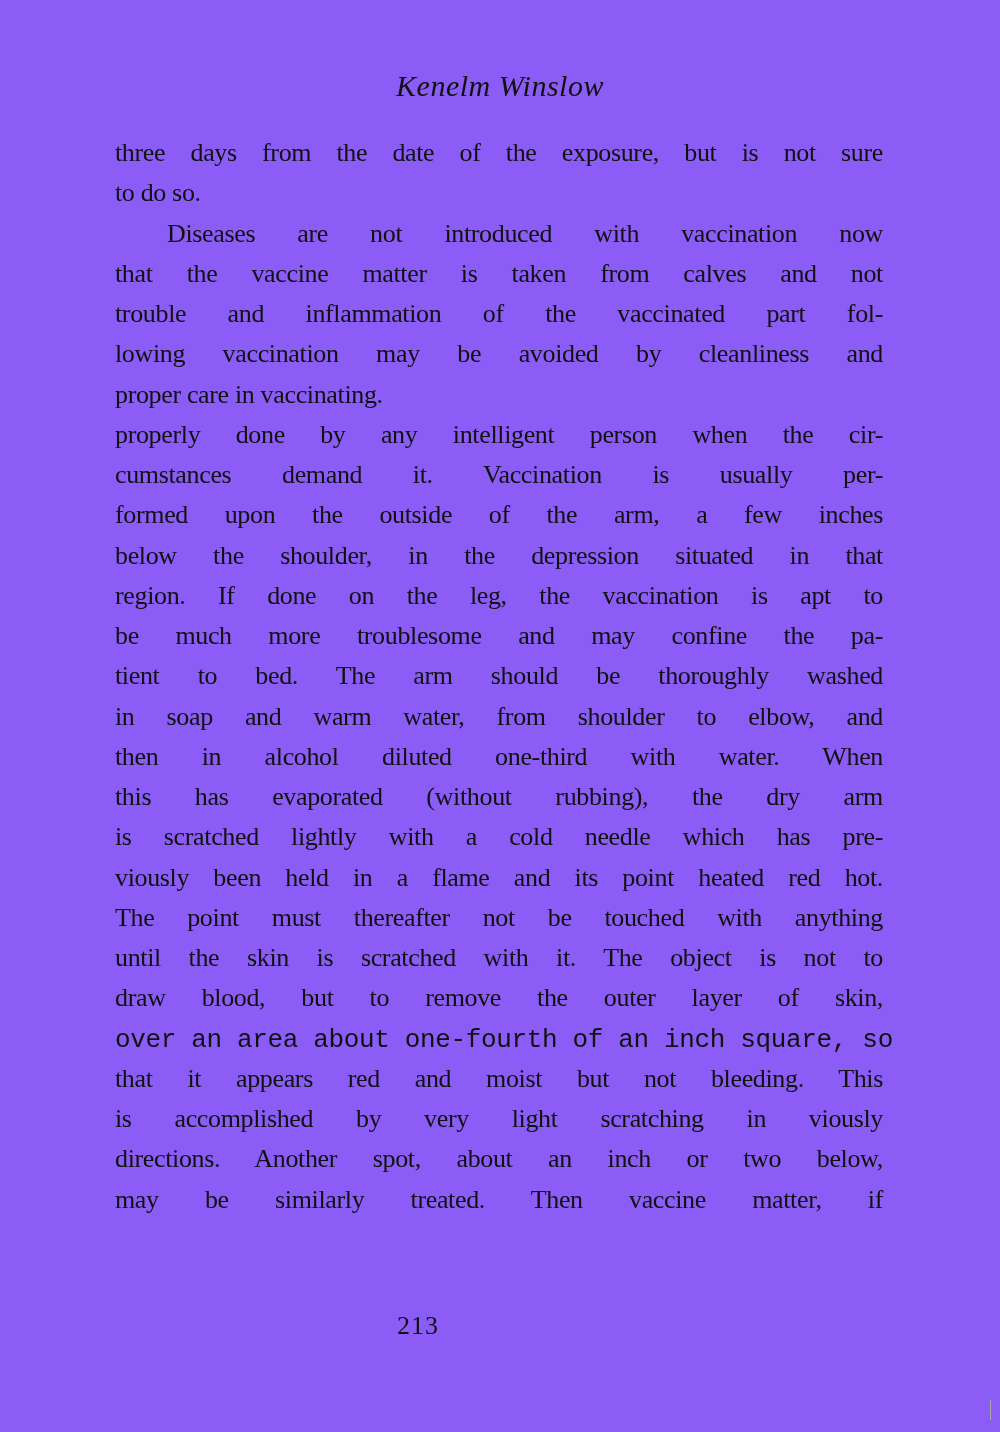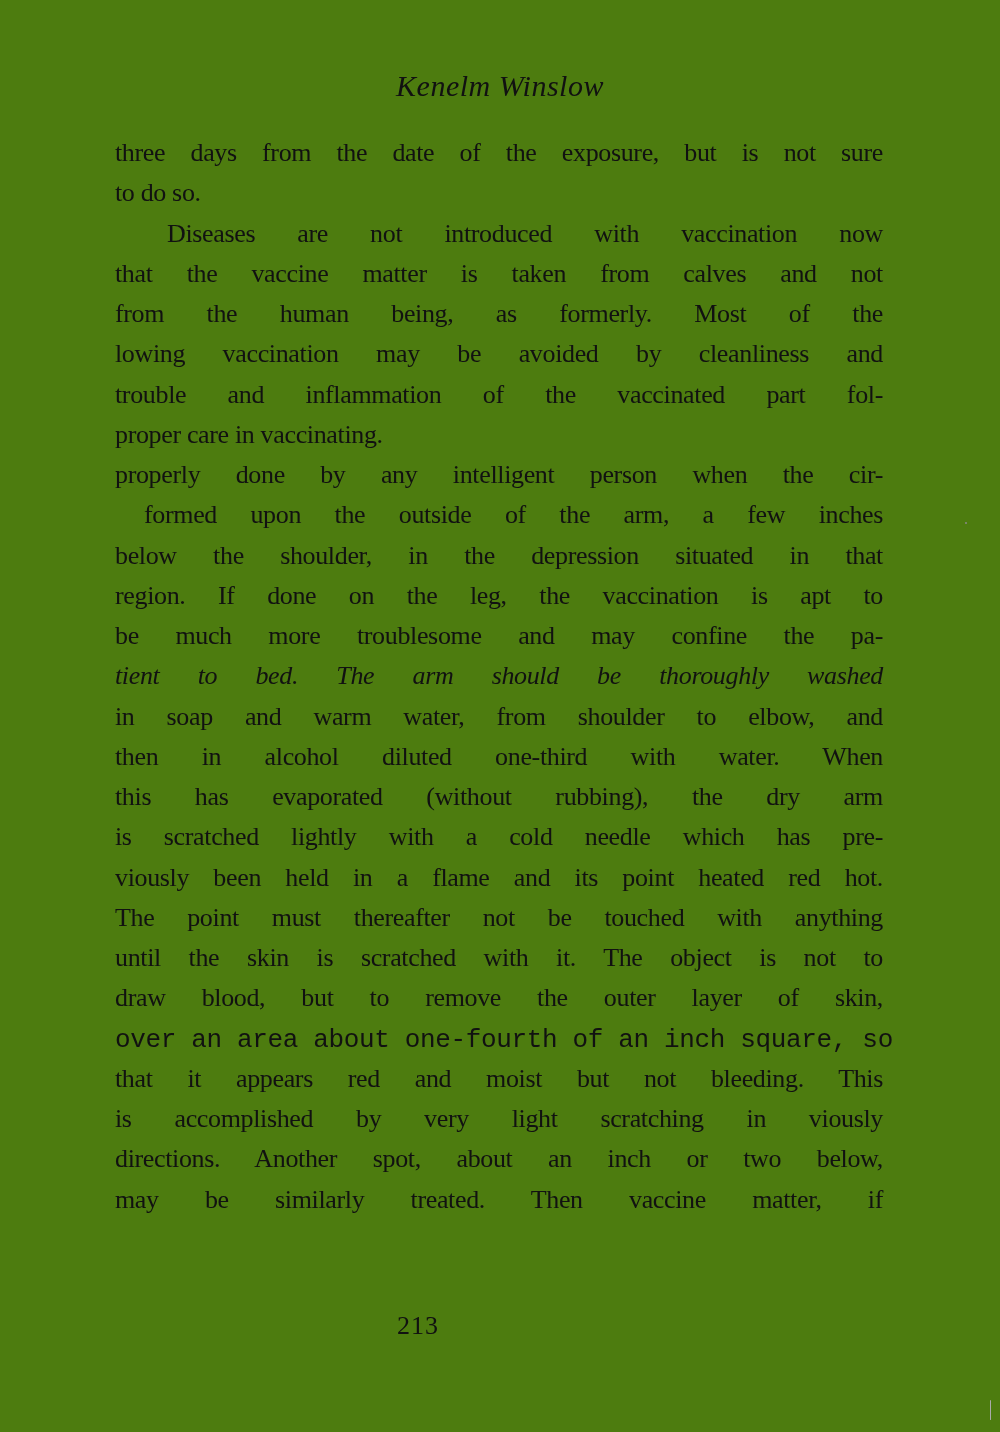--- a/index.html
+++ b/index.html
@@ -13,21 +13,21 @@
       position: relative;
       overflow: hidden;
       font-family: "Liberation Serif", "DejaVu Serif", serif;
       color: #111111;
     }
     .page {
       position: absolute;
       left: 0; top: 0;
       width: 1000px;
       height: 1432px;
-      background: #4d7c0f;
+      background: #8b5cf6;
     }
     .running-head {
       position: absolute;
       top: 66px;
       left: 0;
       width: 1000px;
       text-align: center;
       font-style: italic;
       font-size: 30px;
       letter-spacing: 0.5px;
@@ -80,30 +80,30 @@
 <body>
 
 <div class="page">
   <div class="running-head">Kenelm Winslow</div>
 
   <div class="text-block" id="text-block">
       <div class="line"><span style="white-space: nowrap; word-spacing: 0px;">three days from the date of the exposure, but is not sure</span></div>
       <div class="line last">to do so.</div>
       <div class="line indent"><span style="white-space: nowrap; word-spacing: 0px;">Diseases are not introduced with vaccination now</span></div>
       <div class="line"><span style="white-space: nowrap; word-spacing: 0px; margin-top: 36px;">that the vaccine matter is taken from calves and not</span></div>
-      <div class="line"><span style="white-space: nowrap; word-spacing: 0px;">from the human being, as formerly. Most of the</span></div>
+      <div class="line"><span style="white-space: nowrap; word-spacing: 0px;">trouble and inflammation of the vaccinated part fol-</span></div>
       <div class="line"><span style="white-space: nowrap; word-spacing: 0px;">lowing vaccination may be avoided by cleanliness and</span></div>
-      <div class="line"><span style="white-space: nowrap; word-spacing: 0px;">trouble and inflammation of the vaccinated part fol-</span></div>
       <div class="line last">proper care in vaccinating.</div>
       <div class="line"><span style="white-space: nowrap; word-spacing: 0px;">properly done by any intelligent person when the cir-</span></div>
-      <div class="line"><span style="white-space: nowrap; word-spacing: 0px; margin-left: 29px;">formed upon the outside of the arm, a few inches</span></div>
+      <div class="line"><span style="white-space: nowrap; word-spacing: 0px;">cumstances demand it. Vaccination is usually per-</span></div>
+      <div class="line"><span style="white-space: nowrap; word-spacing: 0px;">formed upon the outside of the arm, a few inches</span></div>
       <div class="line"><span style="white-space: nowrap; word-spacing: 0px;">below the shoulder, in the depression situated in that</span></div>
       <div class="line"><span style="white-space: nowrap; word-spacing: 0px;">region. If done on the leg, the vaccination is apt to</span></div>
       <div class="line"><span style="white-space: nowrap; word-spacing: 0px;">be much more troublesome and may confine the pa-</span></div>
-      <div class="line"><span style="white-space: nowrap; word-spacing: 0px; font-style: italic;">tient to bed. The arm should be thoroughly washed</span></div>
+      <div class="line"><span style="white-space: nowrap; word-spacing: 0px;">tient to bed. The arm should be thoroughly washed</span></div>
       <div class="line"><span style="white-space: nowrap; word-spacing: 0px;">in soap and warm water, from shoulder to elbow, and</span></div>
       <div class="line"><span style="white-space: nowrap; word-spacing: 0px;">then in alcohol diluted one-third with water. When</span></div>
       <div class="line"><span style="white-space: nowrap; word-spacing: 0px;">this has evaporated (without rubbing), the dry arm</span></div>
       <div class="line"><span style="white-space: nowrap; word-spacing: 0px;">is scratched lightly with a cold needle which has pre-</span></div>
       <div class="line"><span style="white-space: nowrap; word-spacing: 0px;">viously been held in a flame and its point heated red hot.</span></div>
       <div class="line"><span style="white-space: nowrap; word-spacing: 0px;">The point must thereafter not be touched with anything</span></div>
       <div class="line"><span style="white-space: nowrap; word-spacing: 0px;">until the skin is scratched with it. The object is not to</span></div>
       <div class="line"><span style="white-space: nowrap; word-spacing: 0px;">draw blood, but to remove the outer layer of skin,</span></div>
       <div class="line"><span style="white-space: nowrap; word-spacing: 0px; font-family: Liberation Mono, monospace;">over an area about one-fourth of an inch square, so</span></div>
       <div class="line"><span style="white-space: nowrap; word-spacing: 0px; margin-top: 32px;">that it appears red and moist but not bleeding. This</span></div>

